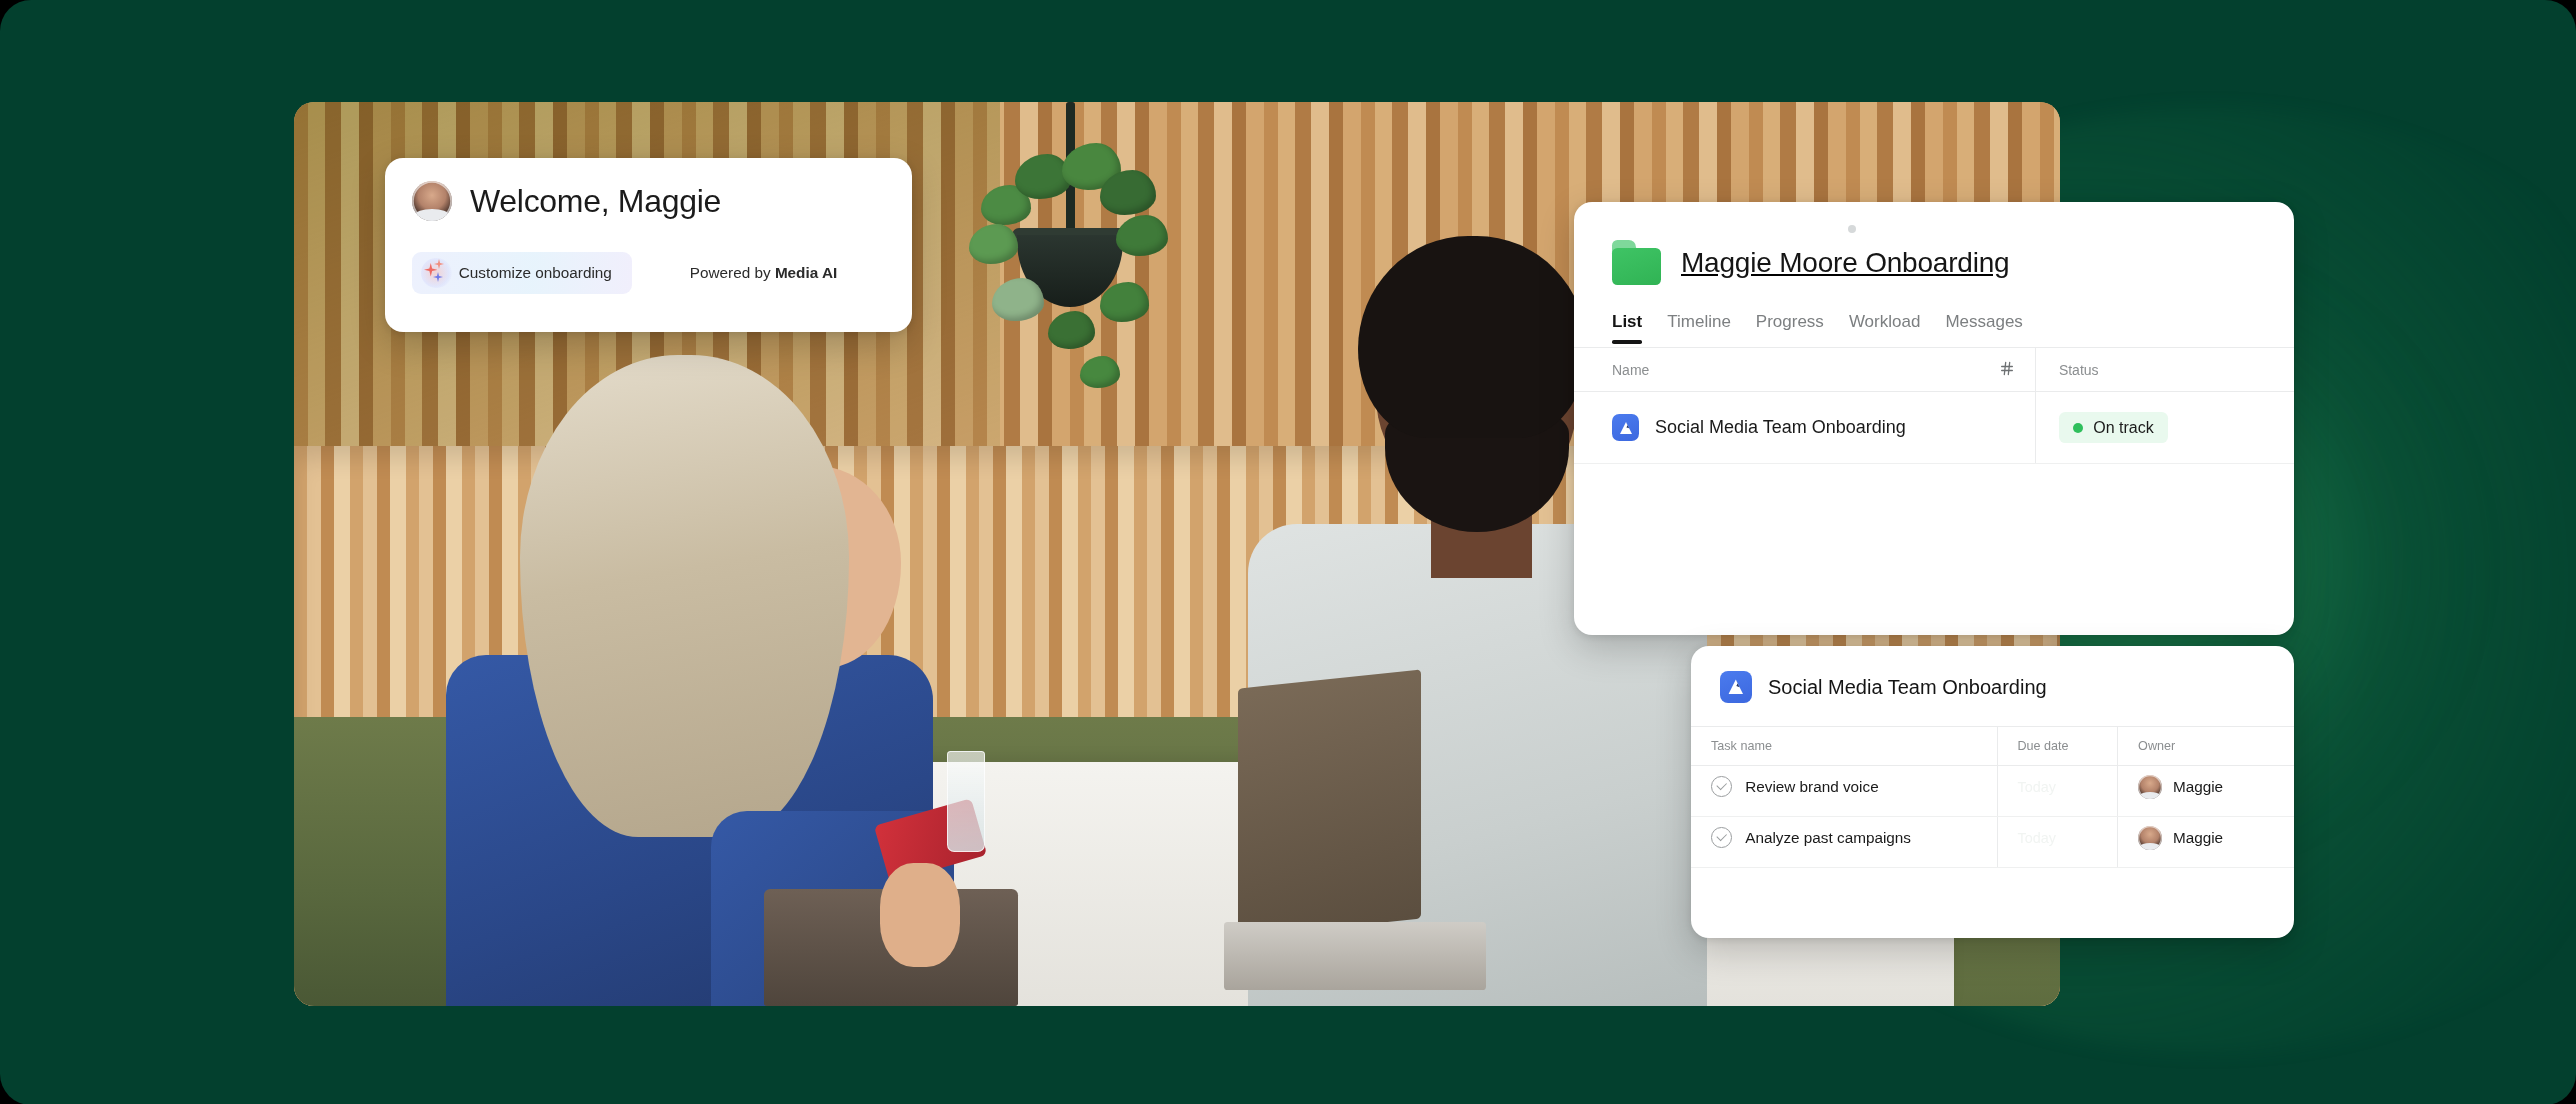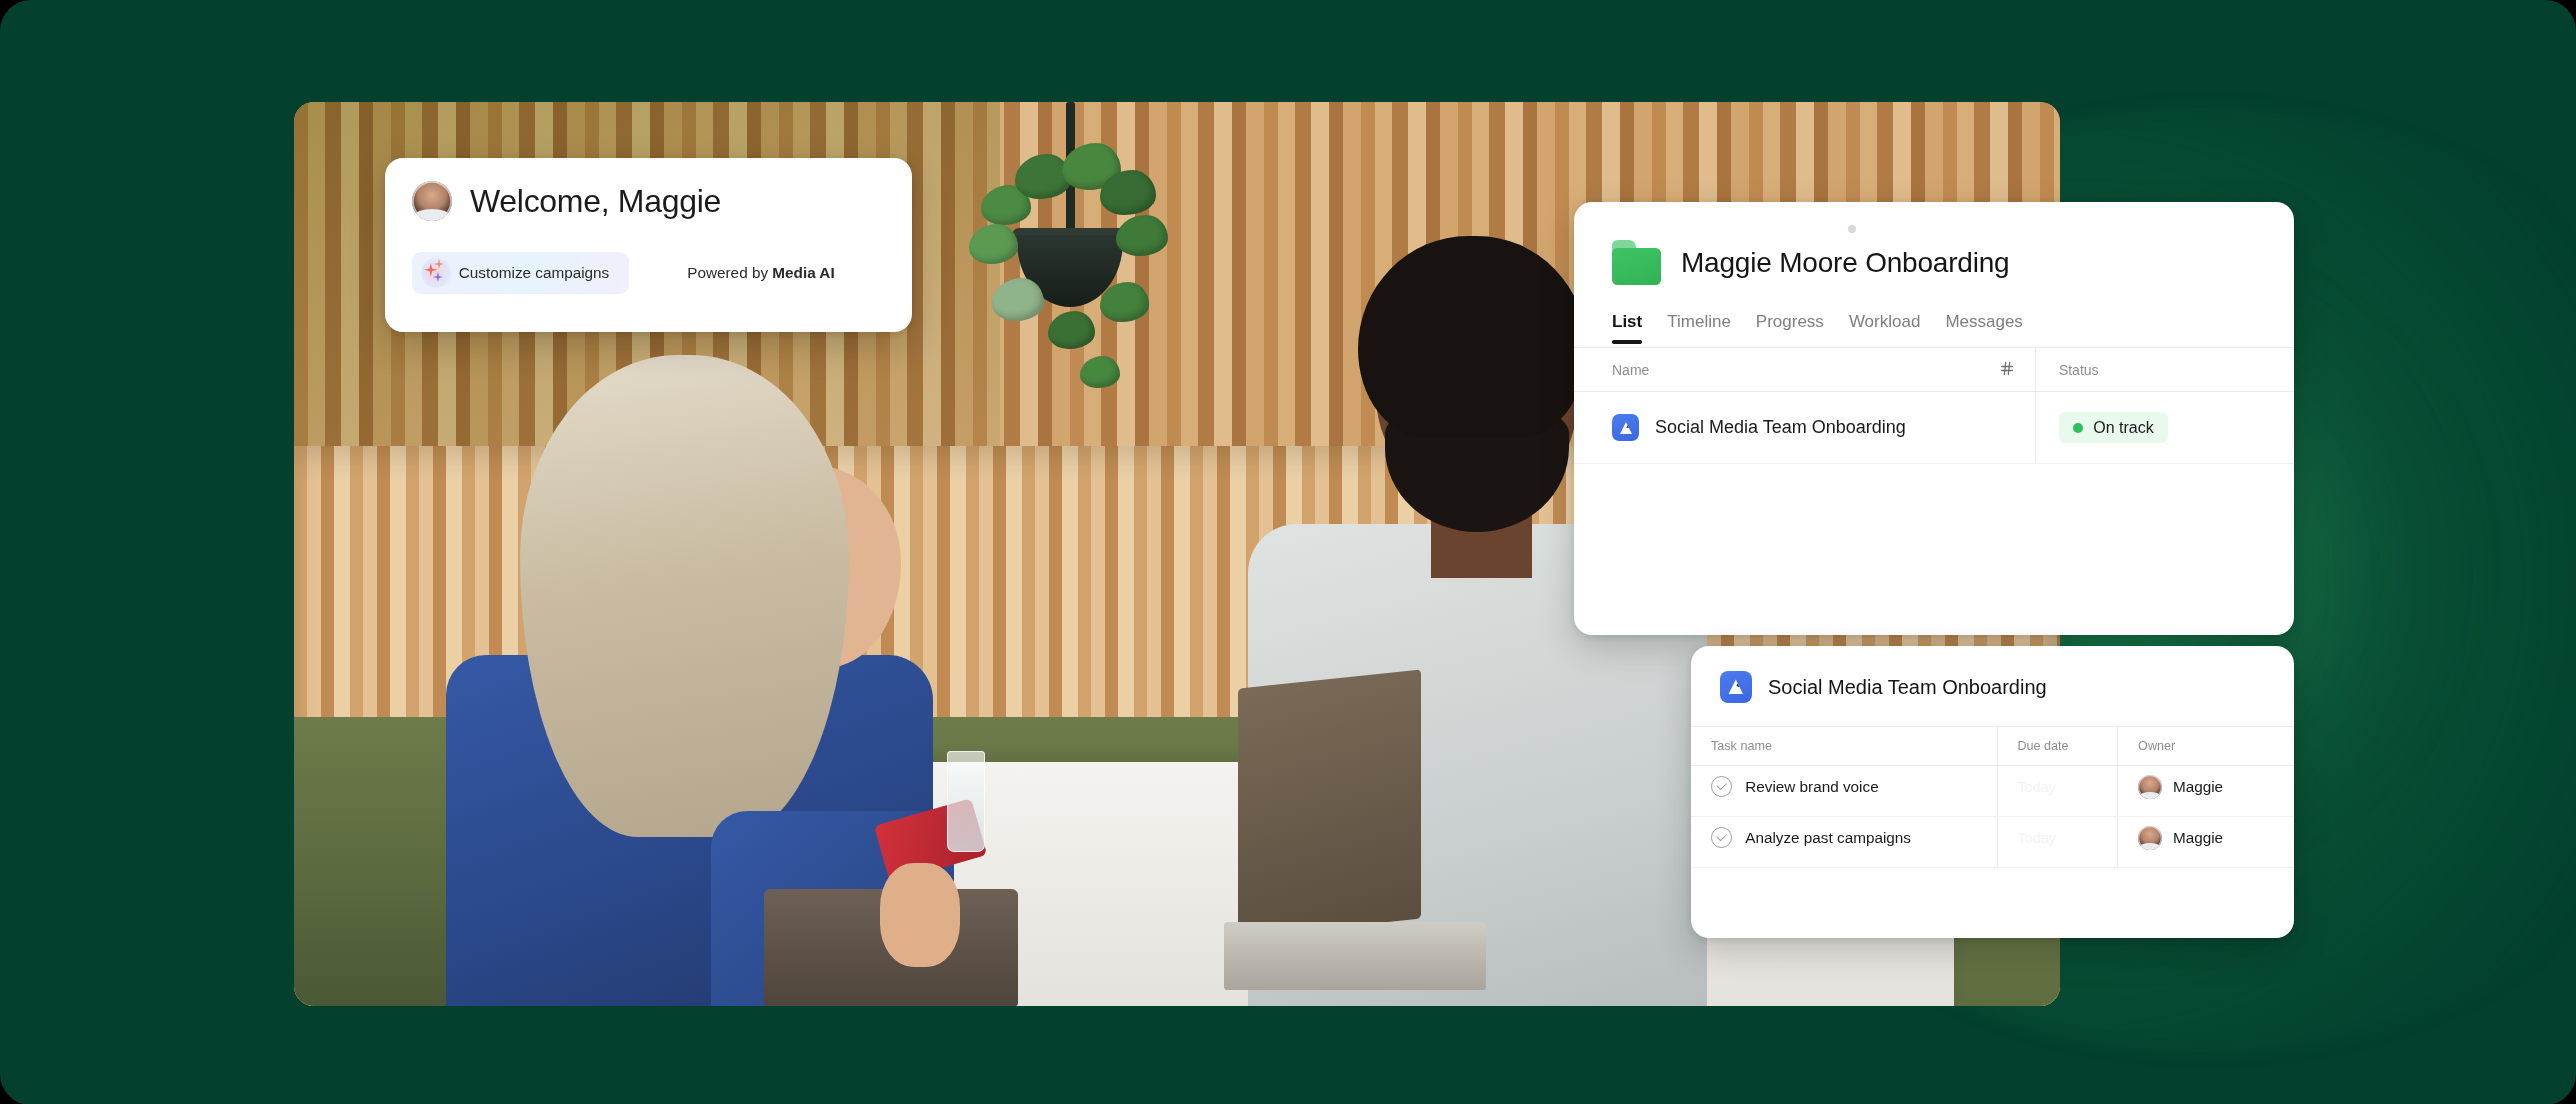--- a/index.html
+++ b/index.html
@@ -238,21 +238,21 @@
     background: radial-gradient(circle at 46% 50%, rgba(248,180,170,0.50), rgba(180,180,248,0.18) 60%, rgba(255,255,255,0) 78%);
     border-radius: 50%;
   }
   .star { position: absolute; }
   .pill-text { font-size: 15.3px; color: #2B2B2B; }
   .powered { margin-left: 58px; font-size: 15.3px; color: #2B2B2B; }
   .powered b { font-weight: bold; }
 
   
   #project-card { left: 1574px; top: 202px; width: 720px; height: 433px; overflow: hidden; }
-  .proj-head { display: flex; align-items: center; gap: 20px; padding: 38px 38px 0 38px; position: relative; }
+  .proj-head { display: flex; align-items: center; gap: 20px; padding: 38px 38px 0 38px; position: relative; text-decoration: underline; }
   .proj-dot {
     position: absolute; left: 274px; top: 22.5px;
     width: 8px; height: 8px; border-radius: 50%; background: #D6D9DA;
   }
   .folder { width: 49px; height: 45px; position: relative; flex: none; }
   .folder-tab {
     position: absolute; left: 0; top: 0; width: 24px; height: 12.6px;
     background: #7FD89B; border-radius: 5.4px 7.2px 0 0;
   }
   .folder-body {
@@ -395,21 +395,21 @@
           <svg class="star" style="left:-0.9px; top:1.8px;" width="13.5" height="13.5" viewBox="0 0 24 24" aria-hidden="true">
             <path d="M12 0 L14.4 9.6 L24 12 L14.4 14.4 L12 24 L9.6 14.4 L0 12 L9.6 9.6 Z" fill="#EE6A63"></path>
           </svg>
           <svg class="star" style="left:9px; top:-2.7px;" width="10" height="10" viewBox="0 0 24 24" aria-hidden="true">
             <path d="M12 0 L14.4 9.6 L24 12 L14.4 14.4 L12 24 L9.6 14.4 L0 12 L9.6 9.6 Z" fill="#F08E7E"></path>
           </svg>
           <svg class="star" style="left:8px; top:10.8px;" width="10" height="10" viewBox="0 0 24 24" aria-hidden="true">
             <path d="M12 0 L14.4 9.6 L24 12 L14.4 14.4 L12 24 L9.6 14.4 L0 12 L9.6 9.6 Z" fill="#6E79E8"></path>
           </svg>
         </span>
-        <span class="pill-text">Customize campaigns</span>
+        <span class="pill-text">Customize onboarding</span>
       </div>
       <div class="powered"><span>Powered by </span><b>Media AI</b></div>
     </div>
   </div>
 
   <div id="project-card" class="card">
     <div class="proj-head">
       <span class="proj-dot"></span>
       <span class="folder">
         <span class="folder-tab"></span>

